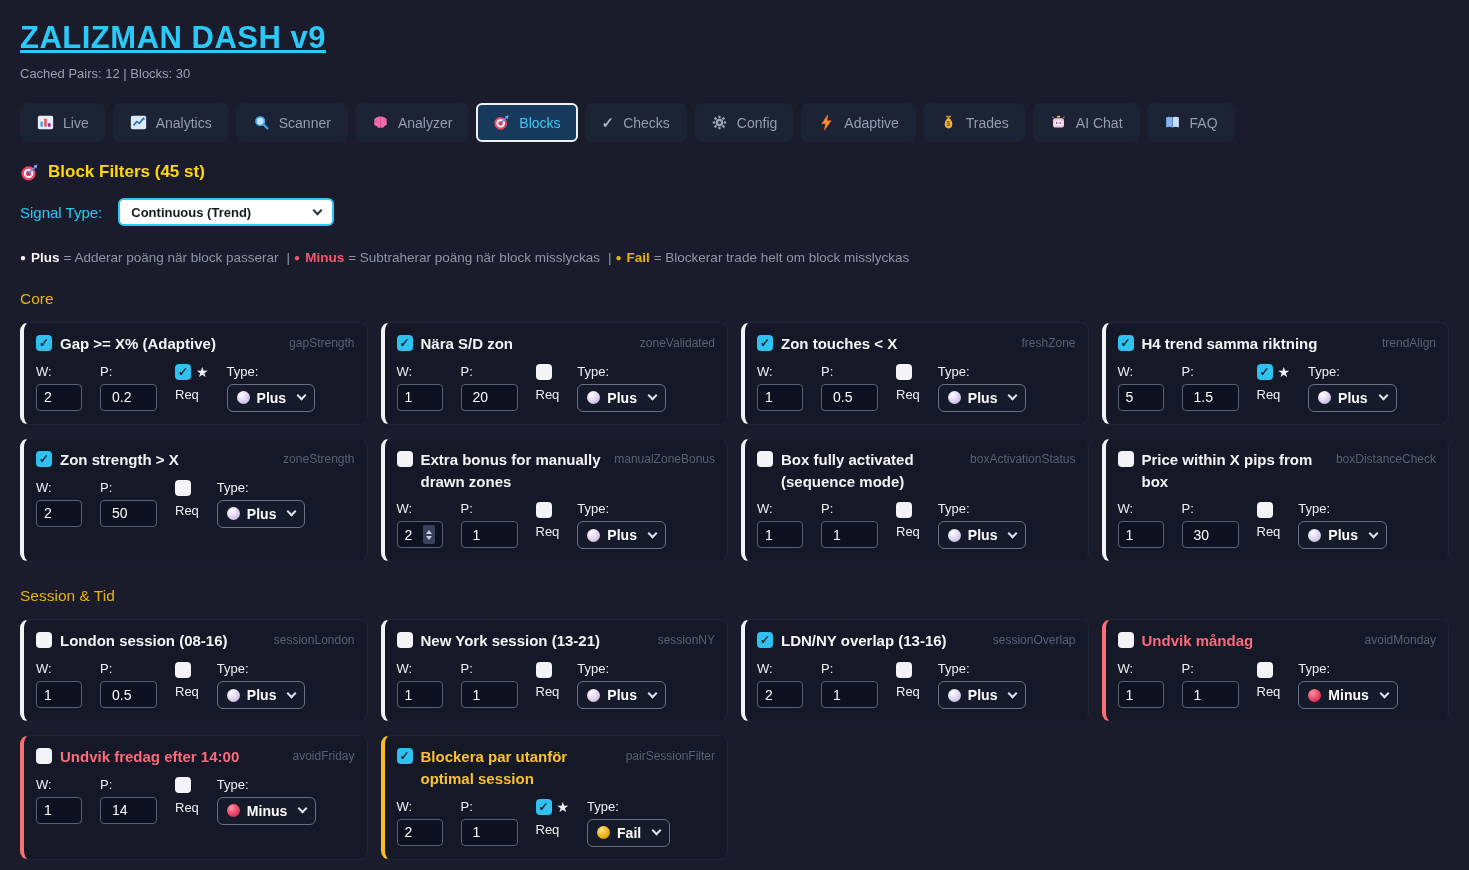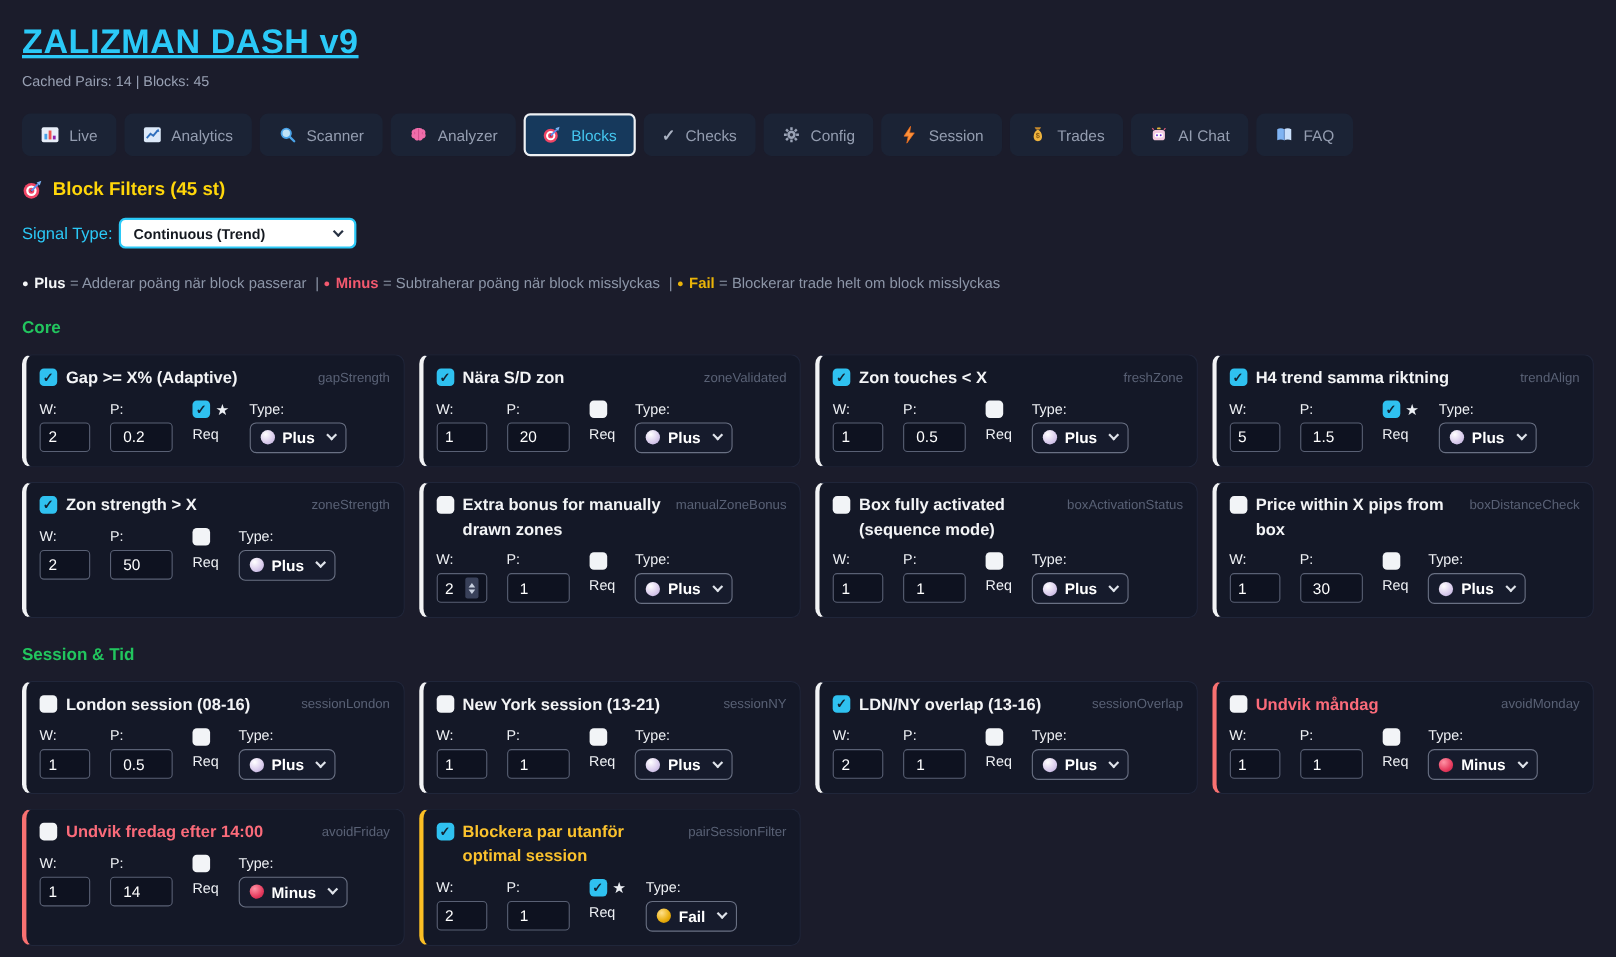--- a/index.html
+++ b/index.html
@@ -21,40 +21,40 @@
     color:#949db0; font-size:14px; font-family:inherit; cursor:pointer; white-space:nowrap;
   }
   .tab.active { background:#16395c; border-color:#eef1f4; border-radius:6px; color:#45c8f1; }
   .tab-icon { display:flex; align-items:center; }
   .tab-icon svg { width:17px; height:17px; }
   .glyph-check { color:#aab2c2; font-size:15px; font-weight:700; }
 
   .filters-header { display:flex; align-items:center; gap:9px; color:#ffd60a; font-weight:700; font-size:17px; margin:2px 0 16px; }
   .filters-header svg { width:19px; height:19px; }
 
-  .signal-row { display:flex; align-items:center; gap:6px; margin-bottom:24px; }
+  .signal-row { display:flex; align-items:center; gap:16px; margin-bottom:24px; }
   .signal-label { color:#2bc9f7; font-size:15px; }
   .signal-select {
     background:#ffffff; color:#14181f; font-weight:700; font-size:13px;
     border:2px solid #2bc9f7; border-radius:6px; height:28px; width:216px;
     display:flex; align-items:center; justify-content:space-between; padding:0 11px; cursor:pointer;
   }
   .chev { width:7px; height:7px; border-right:2px solid #dfe3ea; border-bottom:2px solid #dfe3ea;
           transform:rotate(45deg); margin-top:-4px; }
   .signal-select .chev { border-color:#273142; }
 
   .legend { color:#8d96a8; font-size:13.5px; margin-bottom:10px; }
   .legend .bullet { font-size:10px; vertical-align:1px; margin-right:5px; }
   .legend .term { font-weight:700; }
   .legend .sep { margin:0 4px; }
   .legend .desc { margin-left:4px; margin-right:4px; }
   .star-legend { color:#ffd700; font-size:14px; margin-right:5px; }
   .req-term { color:#d6dae2; font-weight:700; }
 
-  .section-title { color:#22c55e; font-size:15.5px; font-weight:700; margin:25px 0 14px; }
+  .section-title { color:#eab308; font-size:15.5px; font-weight:400; margin:25px 0 14px; }
   .grid { display:grid; grid-template-columns:repeat(4,1fr); gap:13px; }
 
   .card {
     background:#141827; border:1px solid #20263a; border-left:4px solid #f2f3f5;
     border-radius:9px; padding:10px 12px 12px 12px;
   }
   .card.accent-minus { border-left-color:#f87171; }
   .card.accent-fail  { border-left-color:#fbbf24; }
 
   .card-head { display:flex; gap:8px; margin-bottom:9px; align-items:flex-start; }
@@ -97,21 +97,21 @@
   .dot { width:13px; height:13px; border-radius:50%; flex:0 0 auto; }
   .dot.plus  { background:radial-gradient(circle at 35% 30%, #ffffff, #dccfee 55%, #b6a6d6); }
   .dot.minus { background:radial-gradient(circle at 35% 30%, #ff93a5, #e63b5e 60%, #b31f44); }
   .dot.fail  { background:radial-gradient(circle at 35% 30%, #ffe08a, #e9ad0b 60%, #b47f05); }
 </style>
 </head>
 <body>
 
 <div class="page">
   <h1 class="page-title">ZALIZMAN DASH v9</h1>
-  <div class="subtitle">Cached Pairs: 14 | Blocks: 45</div>
+  <div class="subtitle">Cached Pairs: 12 | Blocks: 30</div>
 
   <nav class="tabs" id="tabs">
       <button class="tab">
     <span class="tab-icon">
           <svg viewBox="0 0 20 20">
             <rect x="1" y="2" width="18" height="16" rx="2" fill="#e8eef8"></rect>
             <rect x="4" y="9" width="3" height="6" fill="#4aa3e8"></rect>
             <rect x="8.5" y="5.5" width="3" height="9.5" fill="#ef5350"></rect>
             <rect x="13" y="11" width="3" height="4" fill="#8e24aa"></rect>
           </svg>
@@ -184,21 +184,21 @@
           </svg>
         </span>
     <span class="tab-label">Config</span>
   </button>
       <button class="tab">
     <span class="tab-icon">
           <svg viewBox="0 0 20 20">
             <path d="M11.5 1 L4.5 11.5 L9 11.5 L7.5 19 L15.5 8 L10.5 8 Z" fill="#fb923c" stroke="#ef6c1a" stroke-width="0.8"></path>
           </svg>
         </span>
-    <span class="tab-label">Session</span>
+    <span class="tab-label">Adaptive</span>
   </button>
       <button class="tab">
     <span class="tab-icon">
           <svg viewBox="0 0 20 20">
             <path d="M8 4.5 L6.5 2 L13.5 2 L12 4.5 Z" fill="#c98a2b"></path>
             <path d="M10 4.5 C4.5 7 3.5 17 10 17 C16.5 17 15.5 7 10 4.5 Z" fill="#eeb33d"></path>
             <text x="10" y="13.8" font-size="8" font-weight="bold" text-anchor="middle" fill="#8a5a10">$</text>
           </svg>
         </span>
     <span class="tab-label">Trades</span>

